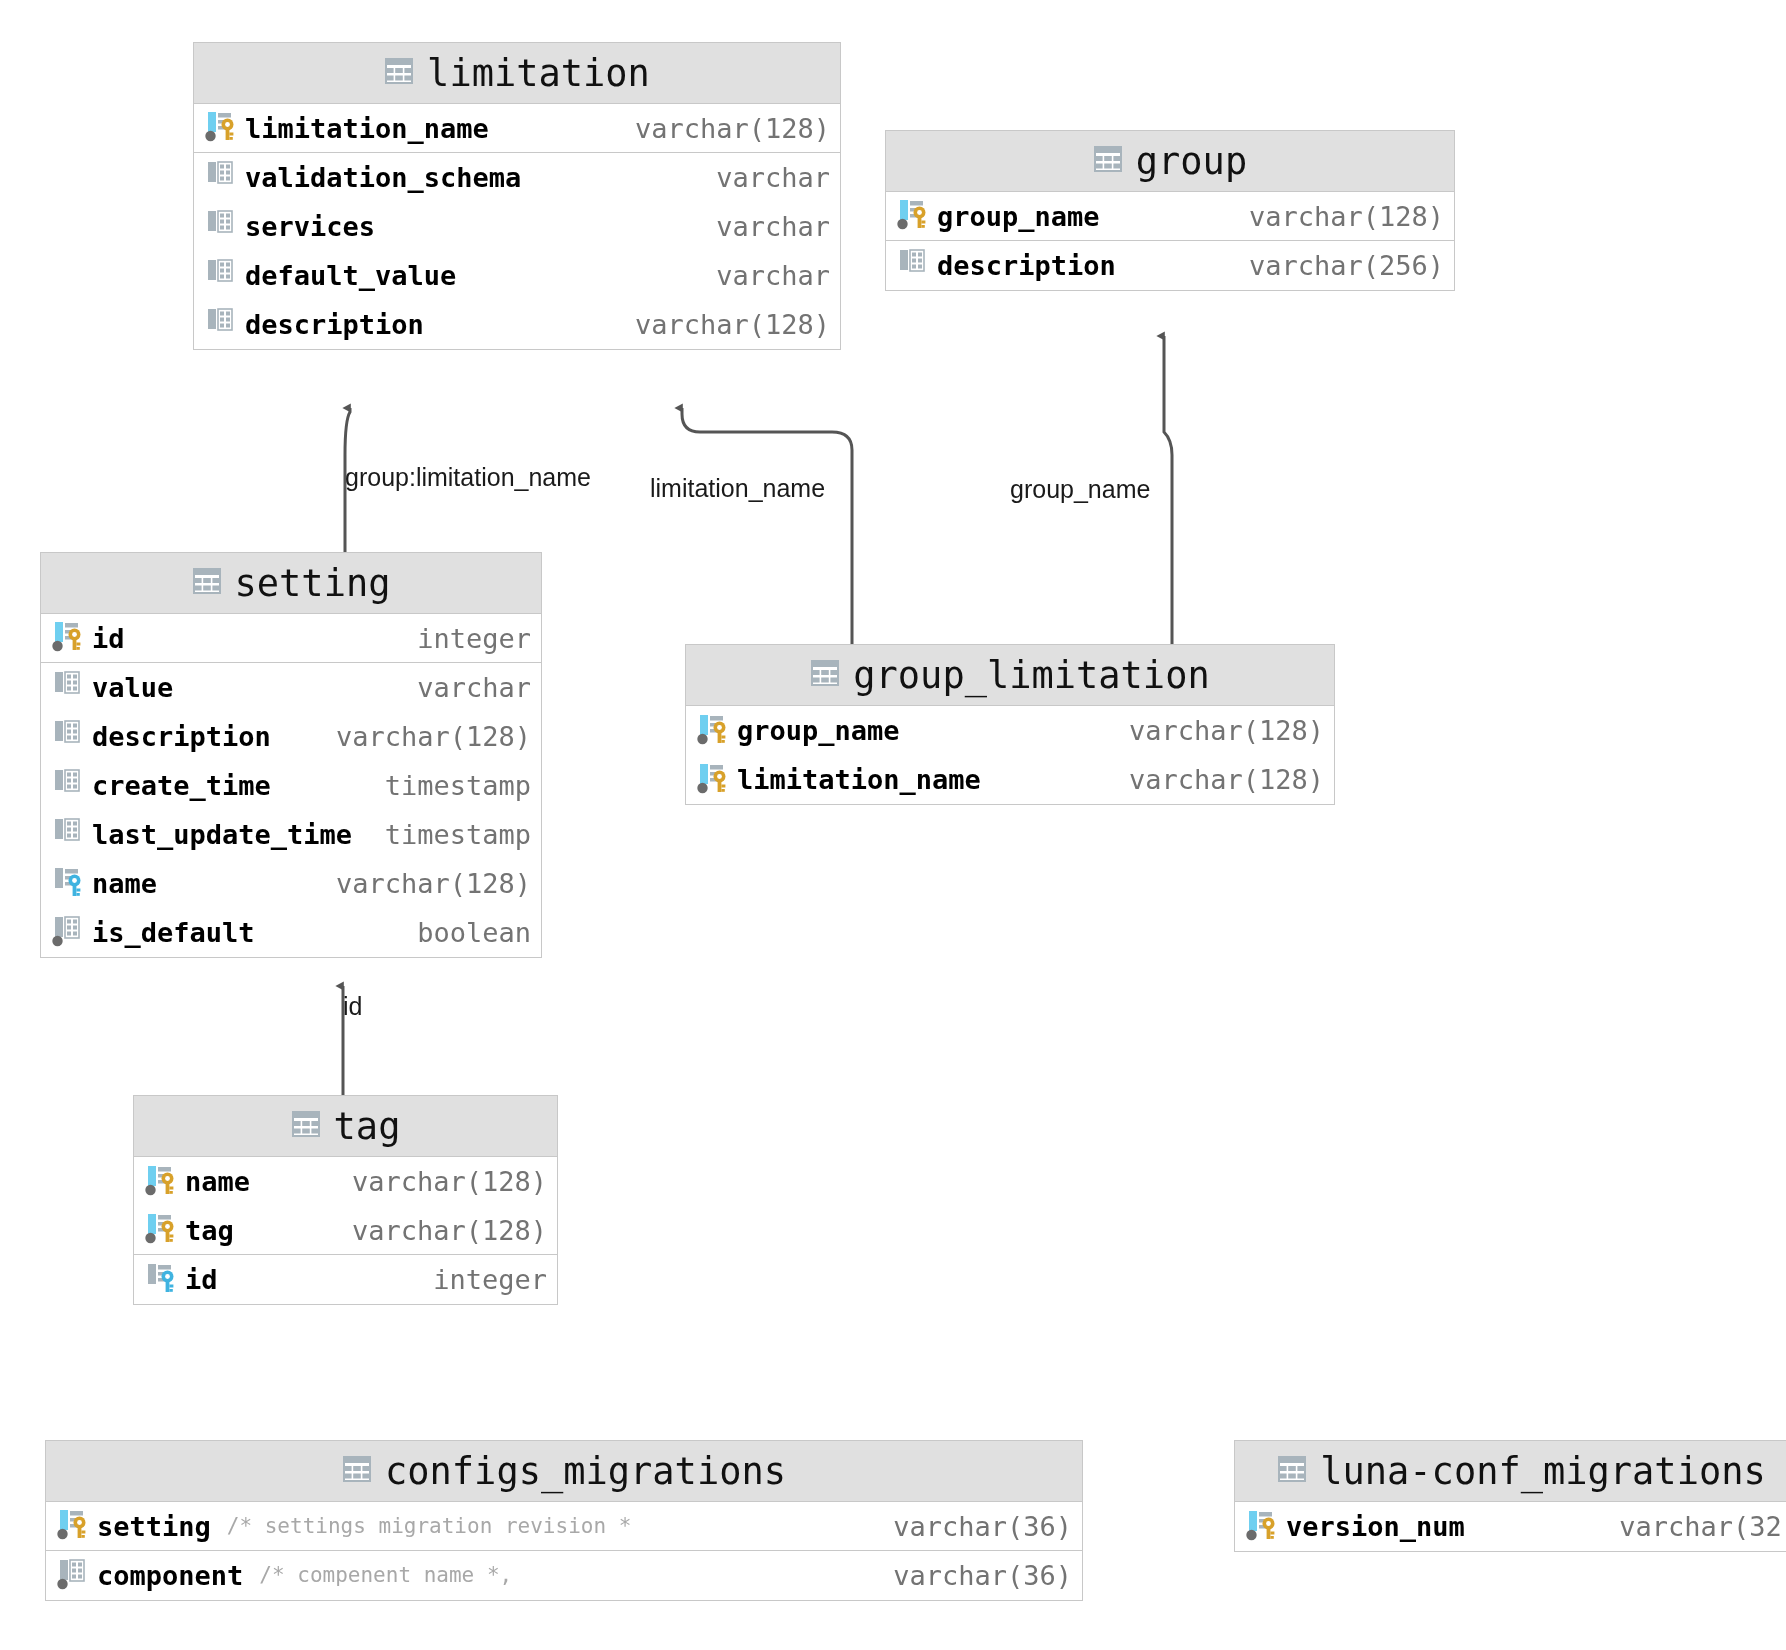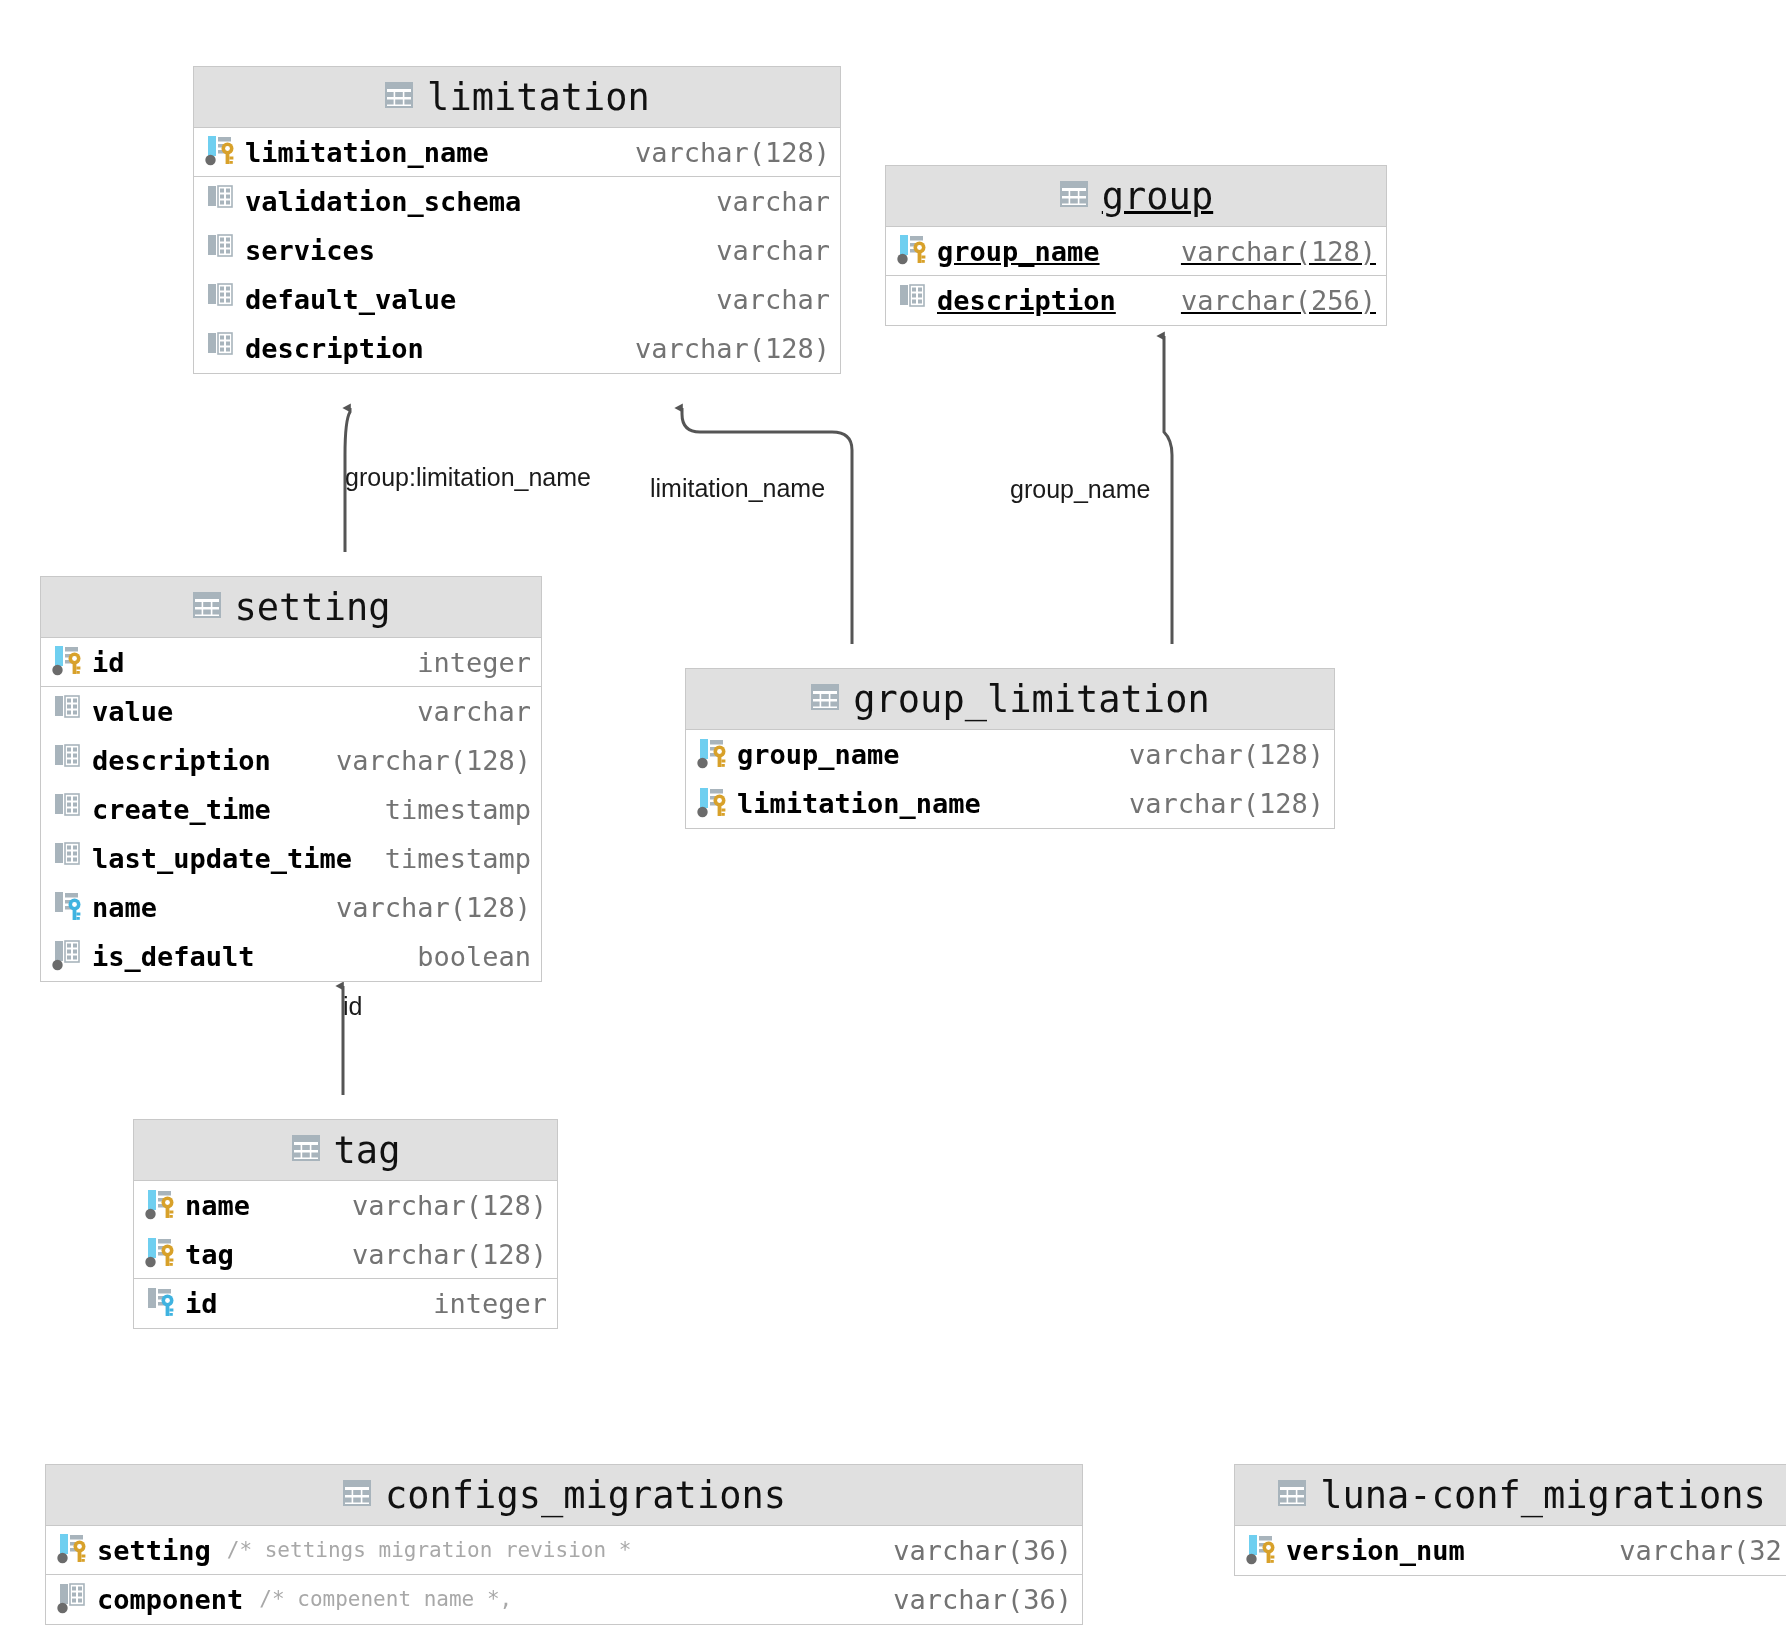--- a/index.html
+++ b/index.html
@@ -15,21 +15,20 @@
   #canvas{position:absolute;left:0;top:0;width:1786px;height:1650px;}
   #edge-layer{position:absolute;left:0;top:0;width:1786px;height:1650px;pointer-events:none;z-index:1;}
 
   
   .erd-table{
     position:absolute;
     background:#ffffff;
     border:1px solid #c8c8c8;
     box-sizing:border-box;
     z-index:2;
-    margin-top:24px;
   }
   .erd-title{
     background:#e0e0e0;
     border-bottom:1px solid #c8c8c8;
     height:61px;
     display:flex;
     align-items:center;
     justify-content:center;
     gap:13px;
     box-sizing:border-box;
@@ -223,21 +222,21 @@
                   <rect x="22" y="11.5" width="4" height="4"></rect>
                   <rect x="16" y="17.5" width="4" height="4"></rect>
                   <rect x="22" y="17.5" width="4" height="4"></rect>
                 </g>
               </svg></span>
             <span class="erd-col-name">description</span>
             <span class="erd-col-type">varchar(128)</span>
           </div>
         </div>
       </div>
-      <div class="erd-table" style="left: 885px; top: 141px; width: 502px; text-decoration: underline;">
+      <div class="erd-table" style="left: 885px; top: 130px; width: 570px;">
         <div class="erd-title">
           <span><svg class="tbl-icon" viewBox="0 0 30 30" xmlns="http://www.w3.org/2000/svg">
               <rect x="2" y="3" width="26" height="24" fill="#ffffff" stroke="#a8b4bc" stroke-width="2"></rect>
               <rect x="2" y="3" width="26" height="6" fill="#a8b4bc"></rect>
               <rect x="2" y="12" width="7.6" height="5" fill="#a8b4bc"></rect>
               <rect x="11.2" y="12" width="7.6" height="5" fill="#a8b4bc"></rect>
               <rect x="20.4" y="12" width="7.6" height="5" fill="#a8b4bc"></rect>
               <rect x="2" y="19.5" width="7.6" height="5" fill="#a8b4bc"></rect>
               <rect x="11.2" y="19.5" width="7.6" height="5" fill="#a8b4bc"></rect>
               <rect x="20.4" y="19.5" width="7.6" height="5" fill="#a8b4bc"></rect>

